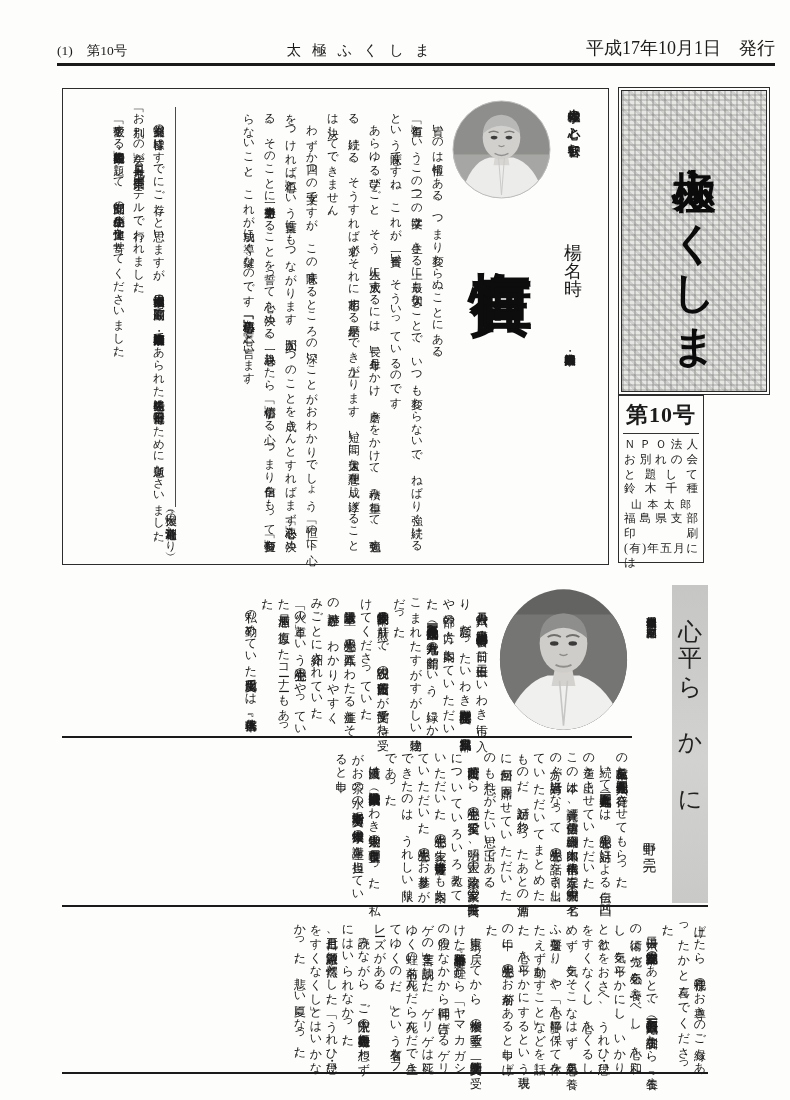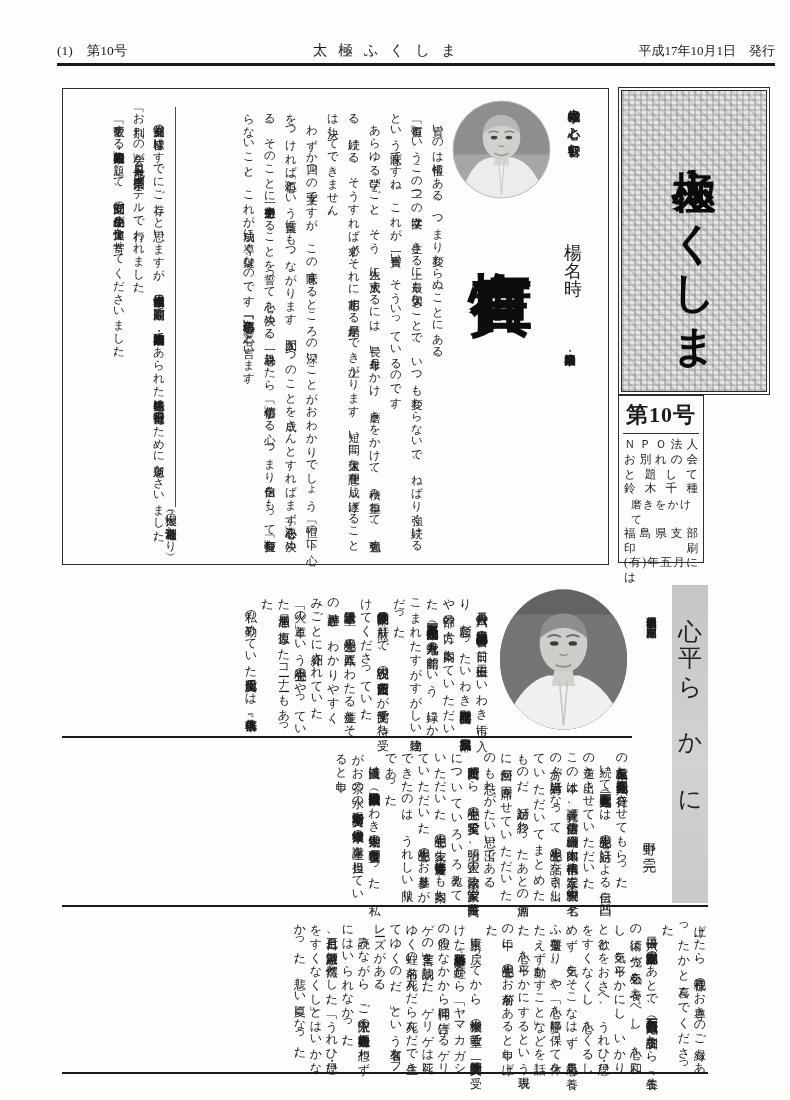--- a/index.html
+++ b/index.html
@@ -8,21 +8,21 @@
   .v{writing-mode:vertical-rl;-webkit-writing-mode:vertical-rl;text-orientation:mixed;}
   .abs{position:absolute;}
   p{margin:0;padding:0;}
 
   
   .topbar{left:57px;top:38px;width:718px;height:28px;border-bottom:3px solid #1a1a1a;
           display:flex;justify-content:space-between;align-items:flex-end;
           font-size:13.5px;padding-bottom:3px;box-sizing:border-box;text-align:center;}
   .topbar .left span{margin-right:14px;}
   .topbar .center{letter-spacing:11px;font-size:14.5px;}
-  .topbar .right{font-size:13px;}
+  .topbar .right{font-size:18px;}
 
   
   .a1box{left:62px;top:88px;width:545px;height:475px;border:1px solid #2c2c2c;}
   .a1-photo{position:absolute;left:389px;top:11px;width:99px;height:99px;}
   .a1-heading{position:absolute;right:26px;top:10px;height:120px;font-size:12.5px;
               font-weight:bold;letter-spacing:1px;}
   .a1-author{position:absolute;right:23px;top:140px;height:100px;font-size:18px;}
   .a1-cred{position:absolute;right:31px;top:256px;height:165px;font-size:11.5px;}
   .a1-callig{position:absolute;left:399px;top:133px;width:74px;height:300px;
              font-size:62px;font-weight:bold;line-height:1.14;color:#0d0d0d;}
@@ -142,21 +142,21 @@
     </div>
   </div>
   <div class="abs infobox">
     <div class="issue-big">第10号</div>
     <hr class="info-rule">
     <div class="pub">
         <p>ＮＰＯ法人</p>
         <p>お別れの会</p>
         <p>と題して</p>
         <p>鈴木千種</p>
-        <p>磨きをかけて</p>
+        <p>山本太郎</p>
         <p>福島県支部</p>
         <p>印刷</p>
         <p>(有)年五月には</p>
       </div>
   </div>
 
   <div class="abs a2main">
     <svg class="a2-photo" viewBox="0 0 100 108">
       <defs>
           <clipPath id="c2">

